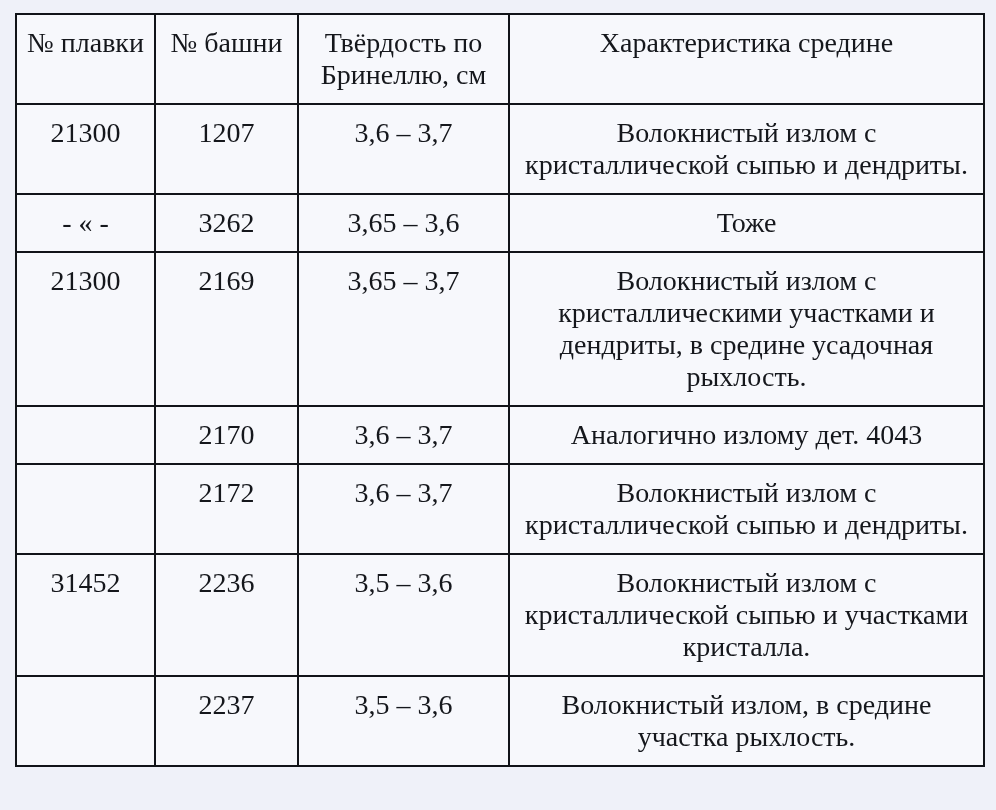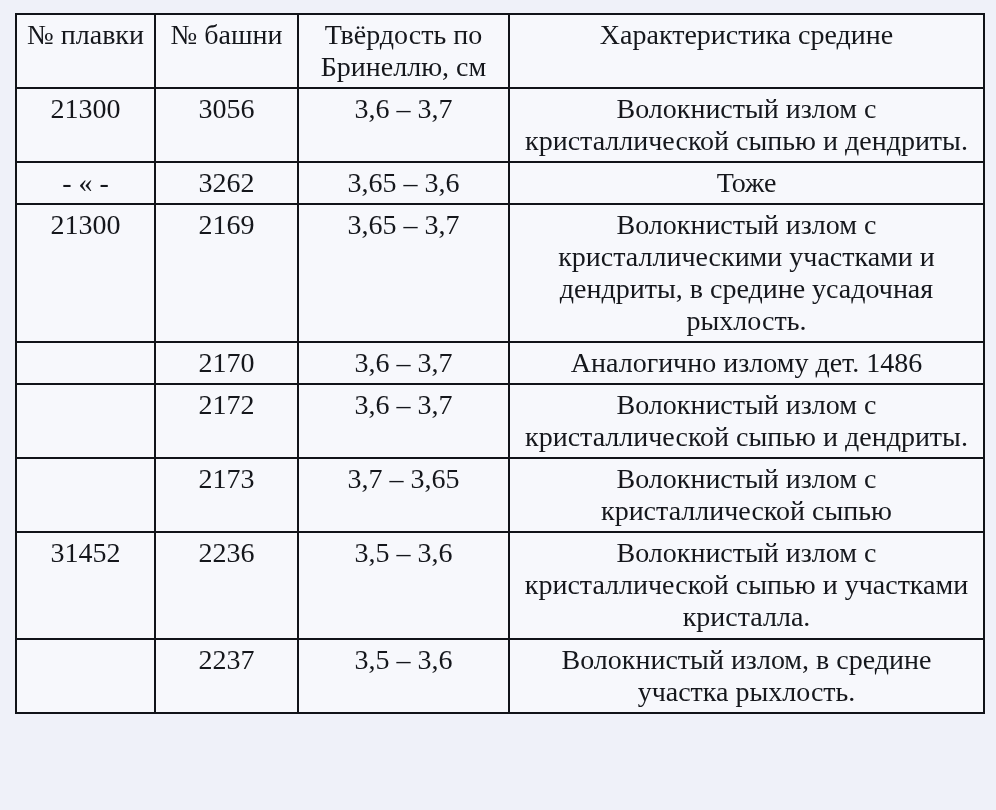--- a/index.html
+++ b/index.html
@@ -21,21 +21,21 @@
     table-layout: fixed;
     background: #f7f8fc;
     font-family: "Liberation Serif", "DejaVu Serif", serif;
     font-size: 28px;
     line-height: 32px;
     color: #15171c;
   }
   table.doc-table td,
   table.doc-table th {
     border: 2px solid #111319;
-    padding: 4px 2px;
+    padding: 12px 2px;
     margin: 0;
     text-align: center;
     vertical-align: top;
     font-weight: normal;
     white-space: pre;
     overflow: visible;
   }
   col.c-melt     { width: 139px; }
   col.c-tower    { width: 143px; }
   col.c-hardness { width: 211px; }
@@ -55,21 +55,21 @@
     <tbody>
       <tr style="height:64px">
         <th>№ плавки</th>
         <th>№ башни</th>
         <th>Твёрдость по
 Бринеллю, см</th>
         <th>Характеристика средине</th>
       </tr>
       <tr style="height:65px">
         <td>21300</td>
-        <td>3056</td>
+        <td>1207</td>
         <td>3,6 – 3,7</td>
         <td>Волокнистый излом с
 кристаллической сыпью и дендриты.</td>
       </tr>
       <tr style="height:31px">
         <td>- « -</td>
         <td>3262</td>
         <td>3,65 – 3,6</td>
         <td>Тоже</td>
       </tr>
@@ -79,35 +79,28 @@
         <td>3,65 – 3,7</td>
         <td>Волокнистый излом с
 кристаллическими участками и
 дендриты, в средине усадочная
 рыхлость.</td>
       </tr>
       <tr style="height:33px">
         <td></td>
         <td>2170</td>
         <td>3,6 – 3,7</td>
-        <td>Аналогично излому дет. 1486</td>
+        <td>Аналогично излому дет. 4043</td>
       </tr>
       <tr style="height:66px">
         <td></td>
         <td>2172</td>
         <td>3,6 – 3,7</td>
         <td>Волокнистый излом с
 кристаллической сыпью и дендриты.</td>
-      </tr>
-      <tr style="height:65px">
-        <td></td>
-        <td>2173</td>
-        <td>3,7 – 3,65</td>
-        <td>Волокнистый излом с
-кристаллической сыпью</td>
       </tr>
       <tr style="height:107px">
         <td>31452</td>
         <td>2236</td>
         <td>3,5 – 3,6</td>
         <td>Волокнистый излом с
 кристаллической сыпью и участками
 кристалла.</td>
       </tr>
       <tr style="height:66px">

